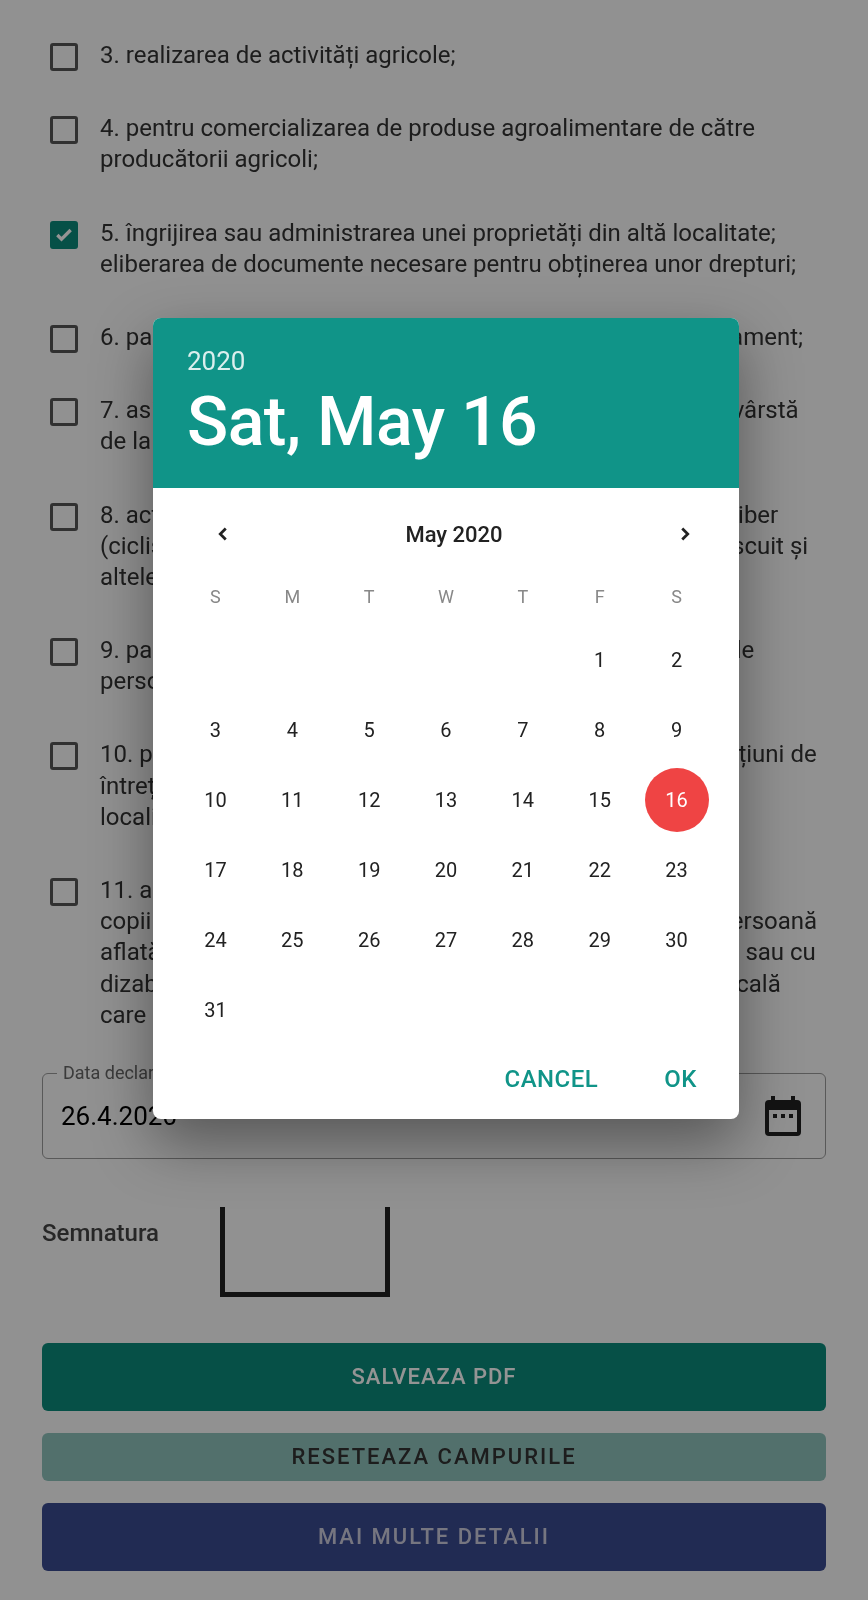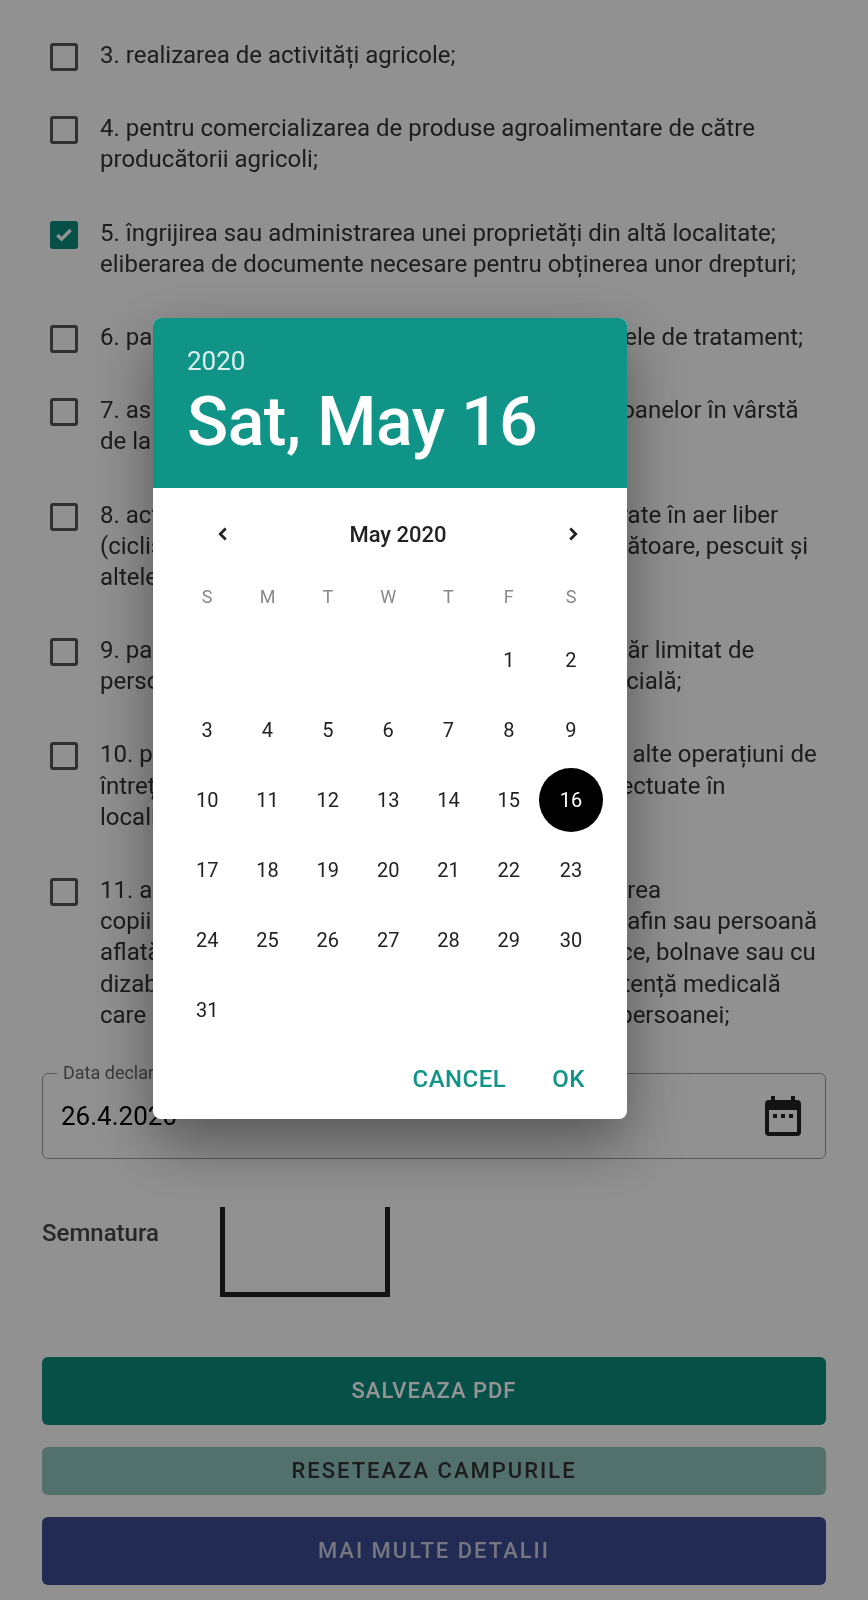--- a/index.html
+++ b/index.html
@@ -82,21 +82,21 @@
     height: 90px;
     border: 5px solid #222;
     margin-left: 200px;
     margin-top: -60px;
     border-top: none;
   }
   .btn-row {
     display: flex;
     gap: 22px;
     padding: 0 22px;
-    margin-top: 60px;
+    margin-top: 46px;
   }
   .btn {
     flex: 1;
     height: 68px;
     border-radius: 6px;
     display: flex;
     align-items: center;
     justify-content: center;
     font-size: 22px;
     font-weight: 500;
@@ -123,21 +123,21 @@
 
   .scrim {
     position: absolute;
     inset: 0;
     background: rgba(0,0,0,0.42);
     display: flex;
     align-items: center;
     justify-content: center;
   }
   .datepicker {
-    width: 474px;
+    width: 586px;
     background: #fff;
     border-radius: 8px;
     overflow: hidden;
     box-shadow: 0 24px 60px rgba(0,0,0,0.4);
     position: absolute;
     top: 318px;
     left: 153px;
   }
   .dp-header {
     background: #109488;
@@ -176,30 +176,30 @@
     color: #222;
     height: 46px;
     display: flex;
     align-items: center;
     justify-content: center;
     cursor: pointer;
     position: relative;
   }
   .dp-day.empty { cursor: default; }
   .dp-day.selected span {
-    background: #000000;
+    background: #ef4444;
     color: #fff;
     width: 64px; height: 64px;
     border-radius: 50%;
     display: flex; align-items: center; justify-content: center;
   }
   .dp-actions {
     display: flex;
     justify-content: flex-end;
-    gap: 46px;
+    gap: 66px;
     padding: 22px 42px 26px 0;
     margin-left: 16px;
   }
   .dp-action {
     font-size: 24px;
     font-weight: 500;
     color: #109488;
     cursor: pointer;
     letter-spacing: 0.5px;
   }

